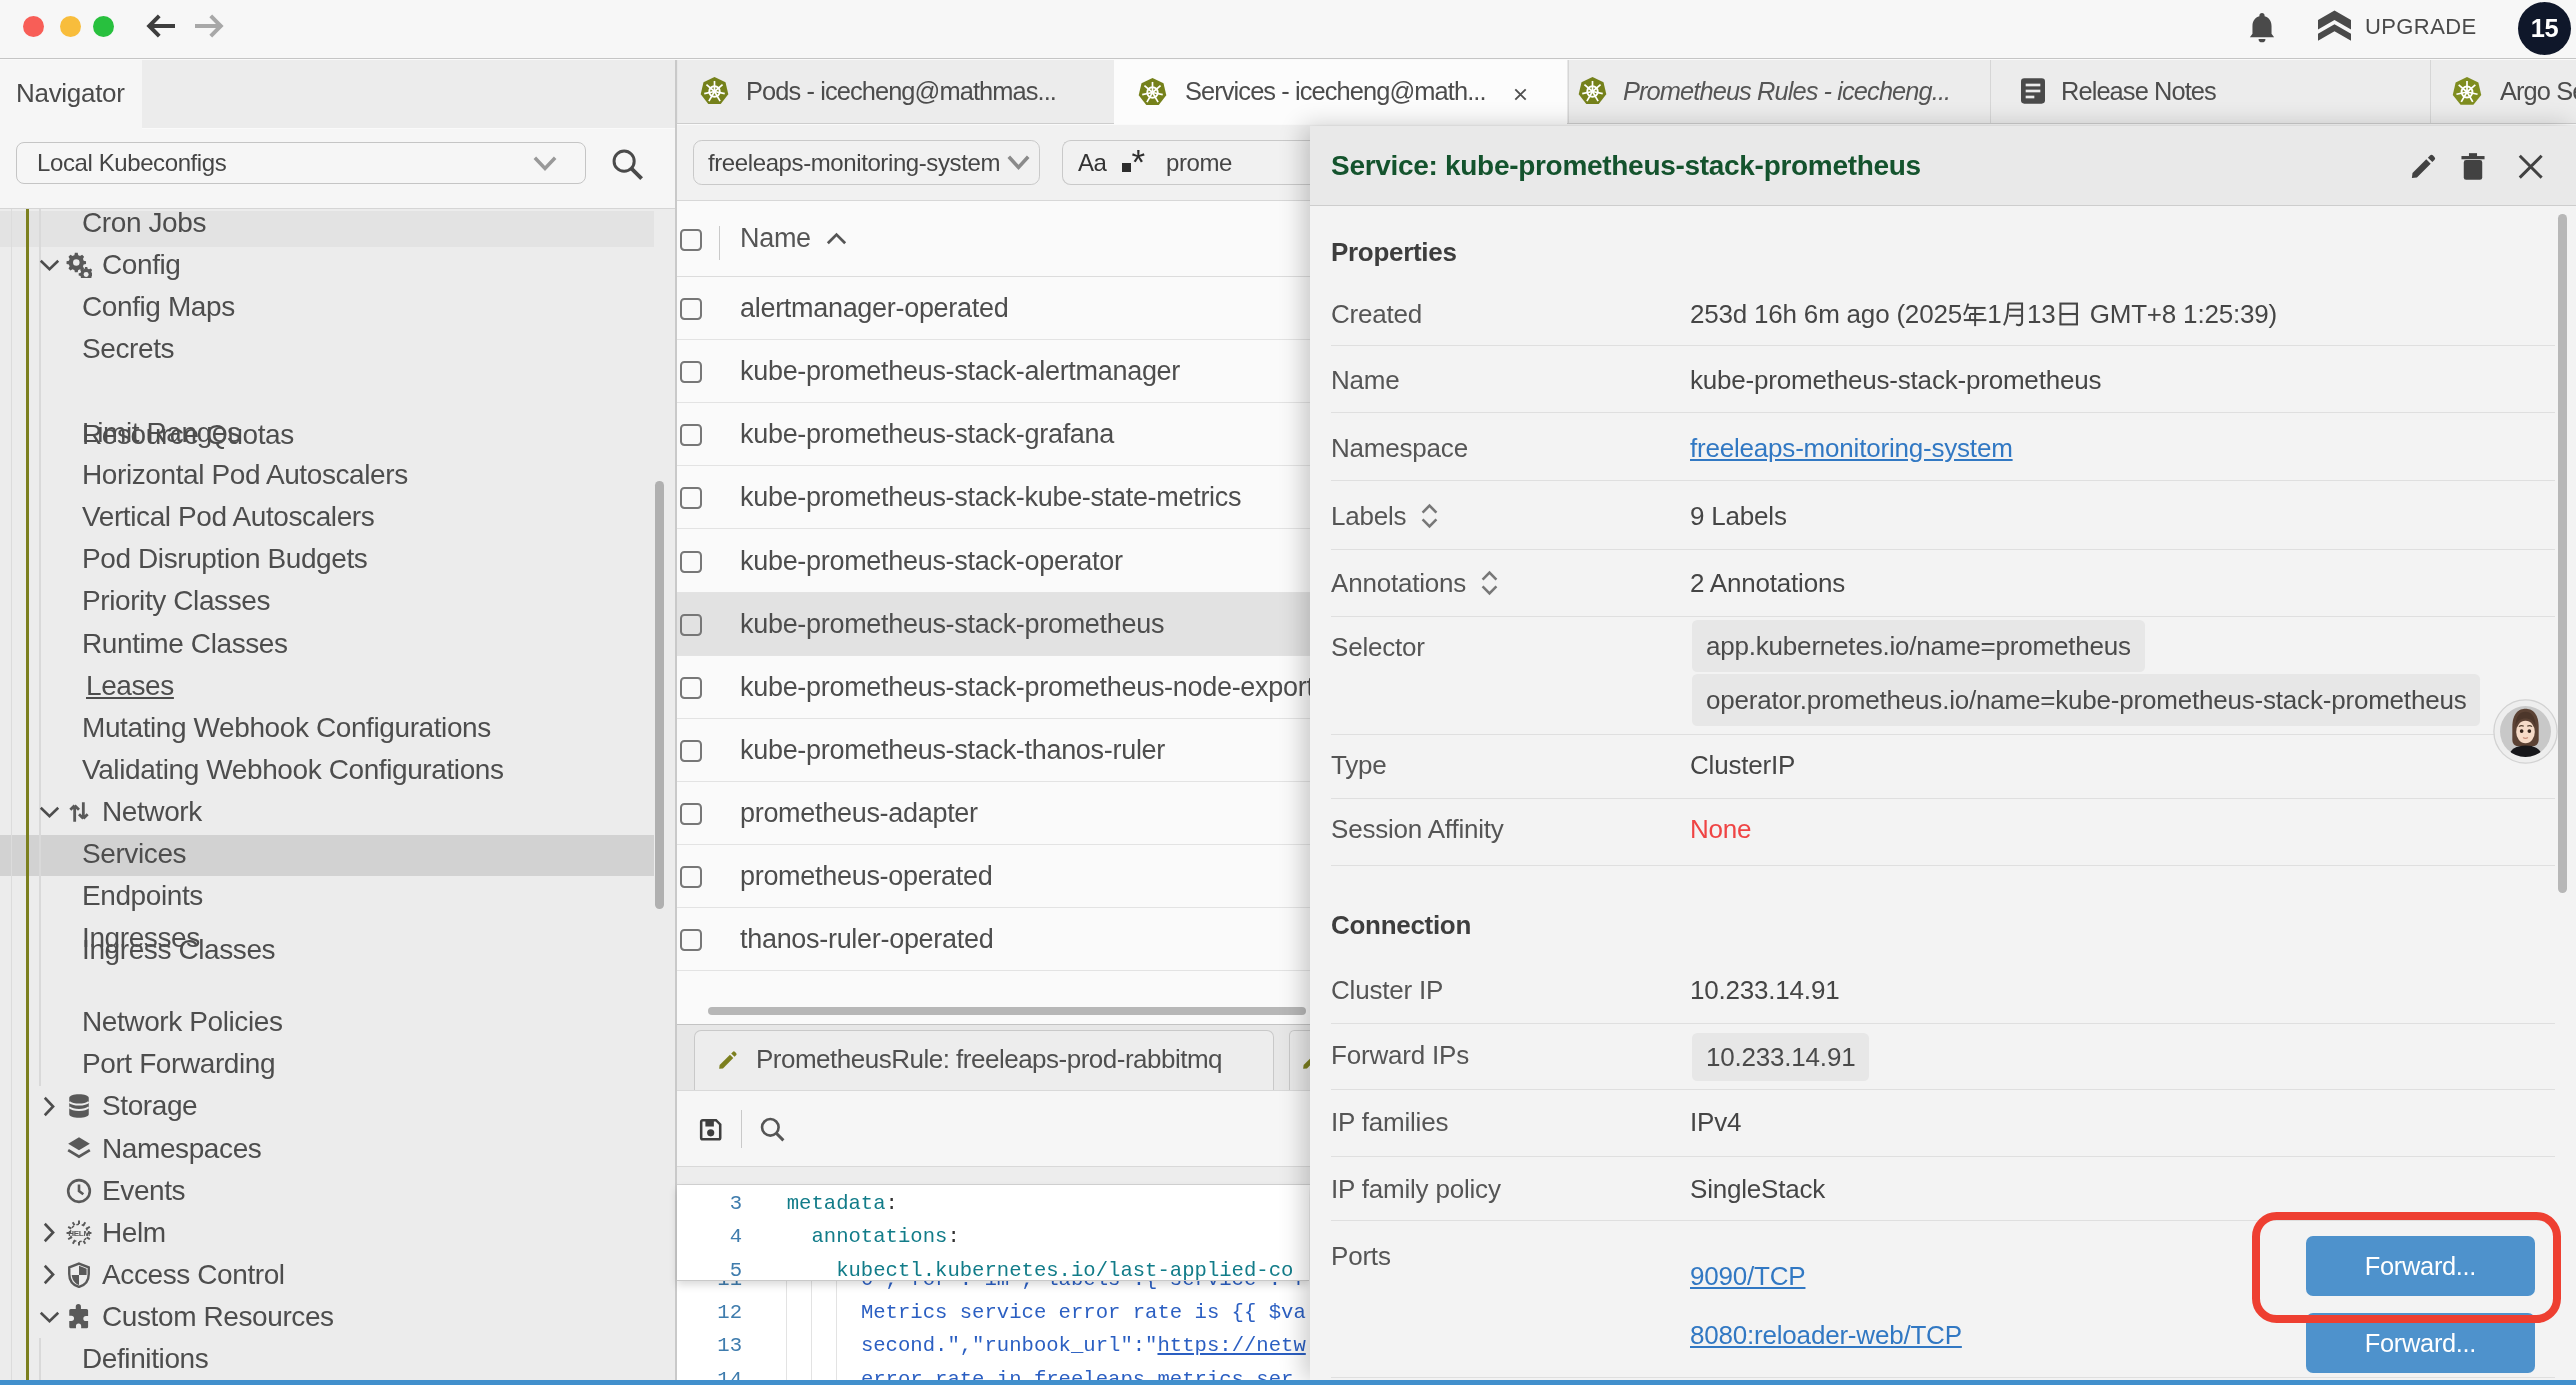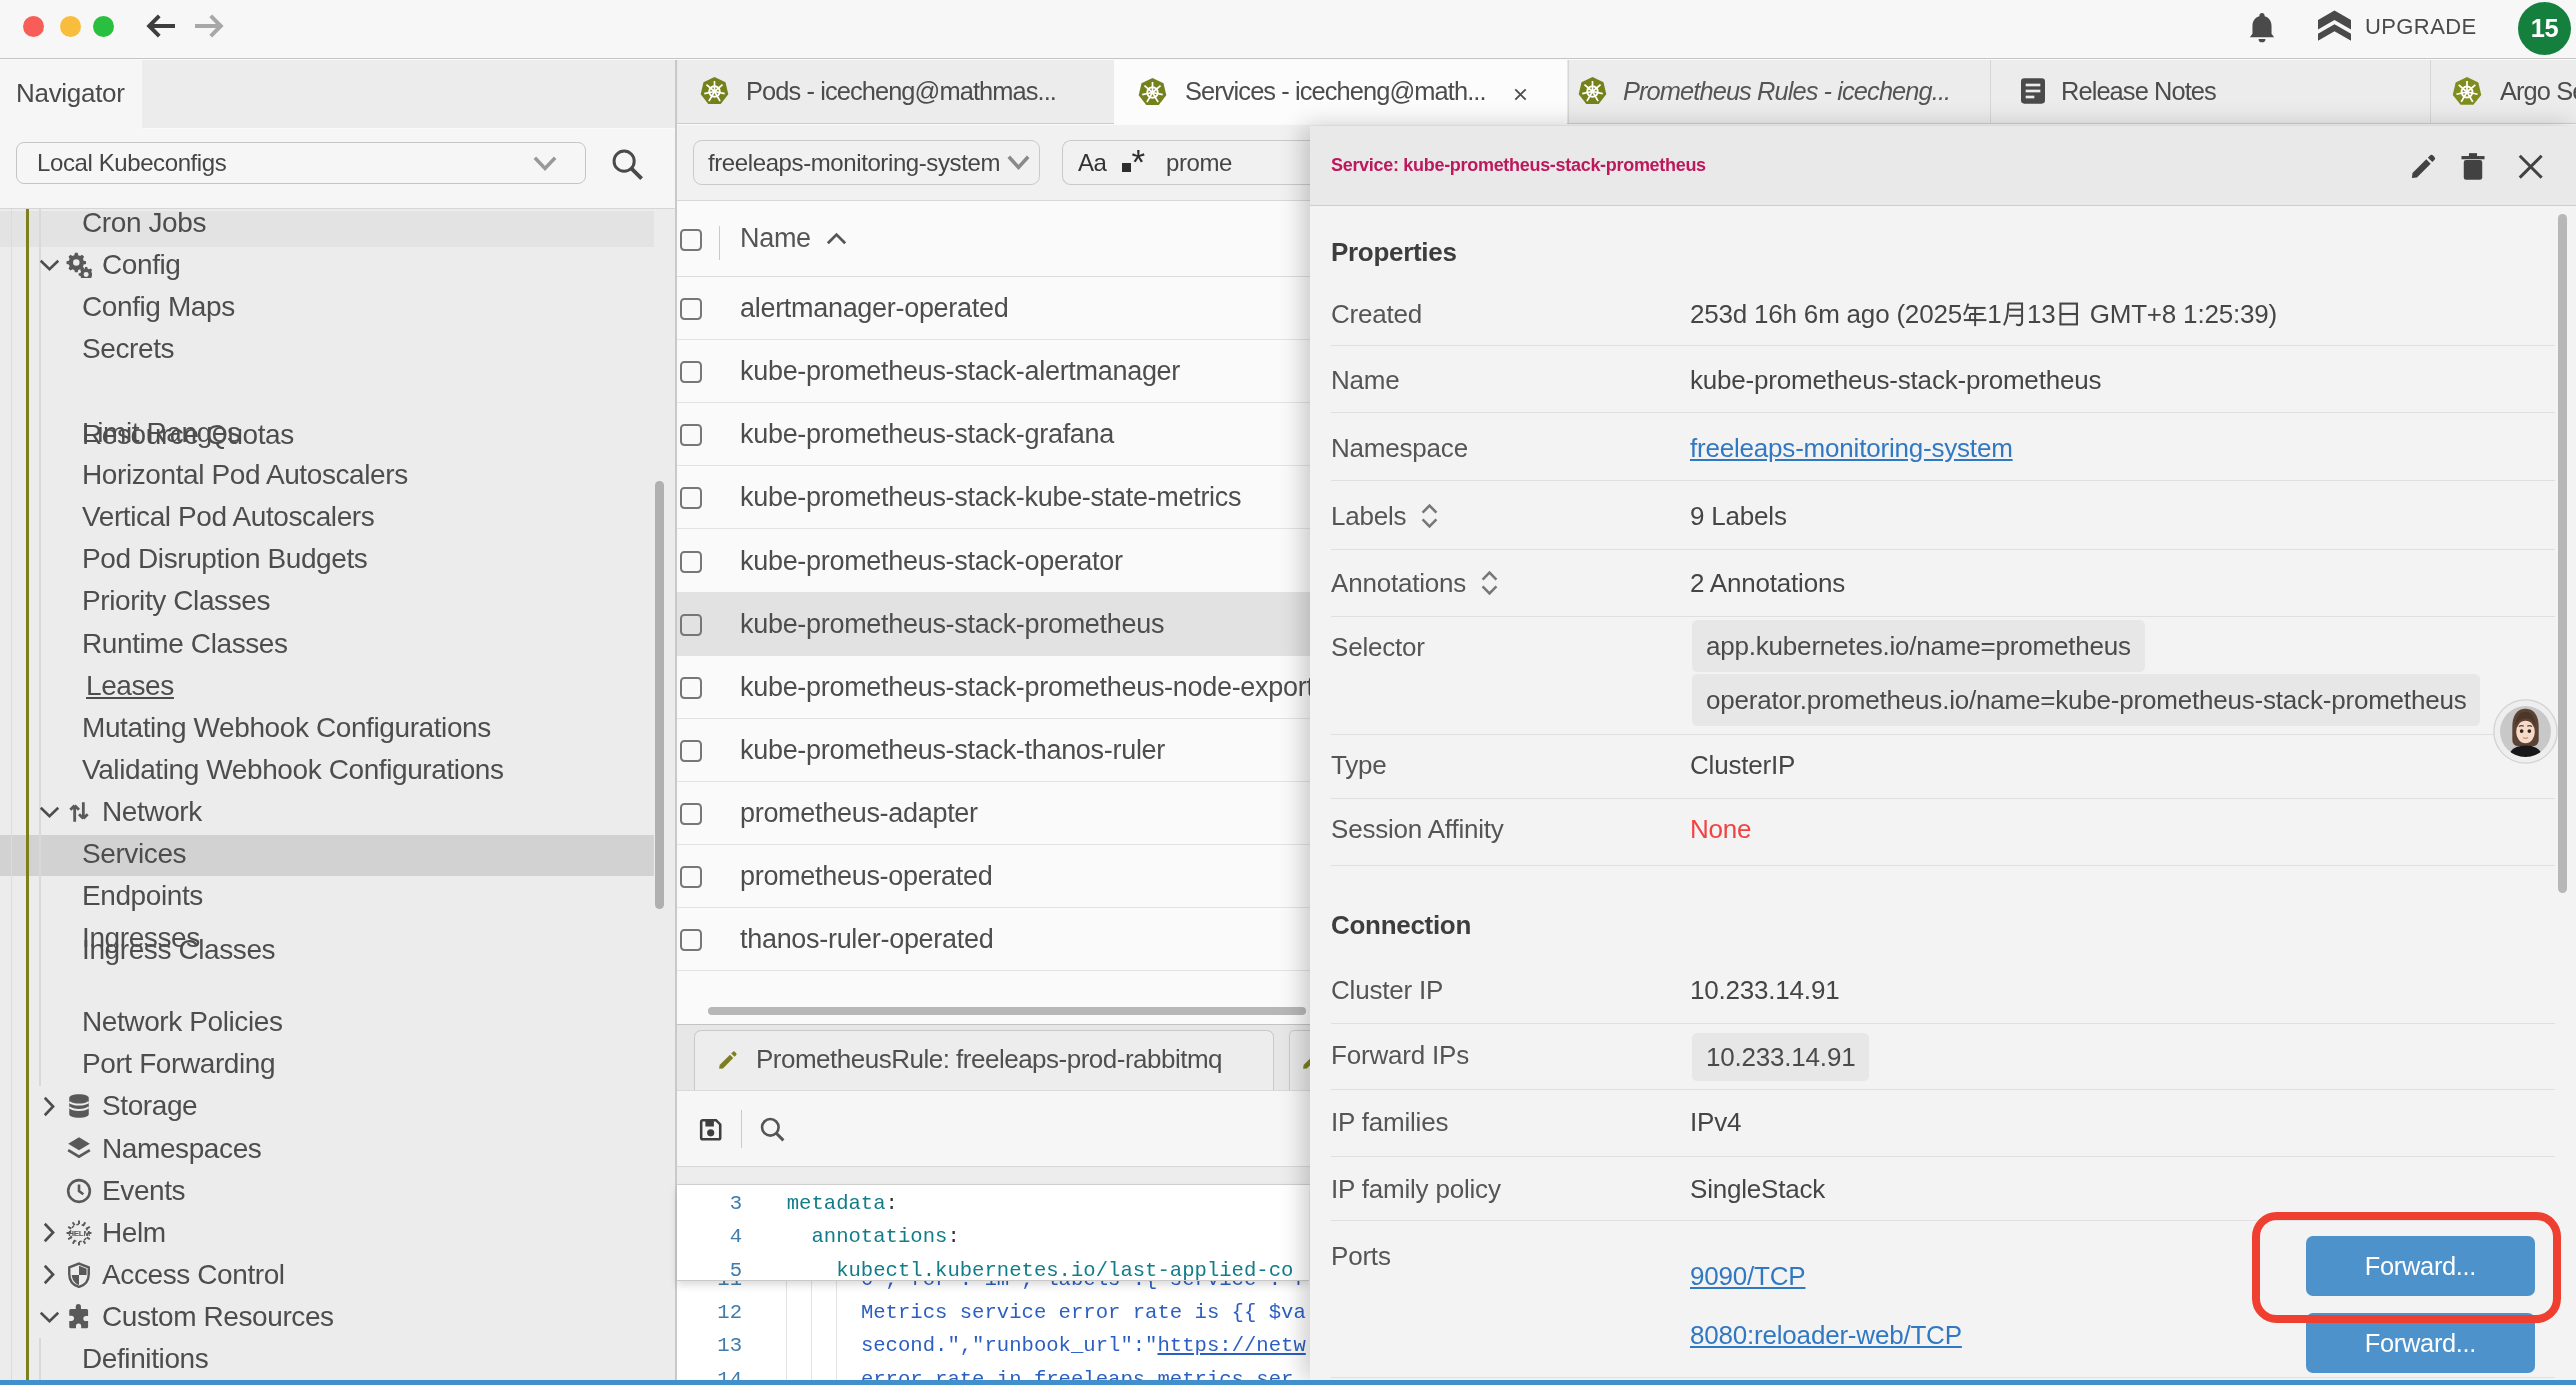--- a/index.html
+++ b/index.html
@@ -28,21 +28,21 @@
 <path d="M15 2 C16.8 2 18 3.3 18 5 L18 6 C23 7.5 26 11.5 26 17 L26 26 L29 30 L1 30 L4 26 L4 17 C4 11.5 7 7.5 12 6 L12 5 C12 3.3 13.2 2 15 2 Z" fill="#4a4a4a"></path>
 <path d="M11 32 A4 4 0 0 0 19 32 Z" fill="#4a4a4a"></path>
     </svg>
 <svg class="abs" style="left:2318px;top:9.6px;" width="33" height="39" viewBox="0 0 38 44">
 <polygon points="19,0 38,11 38,22 19,11 0,22 0,11" fill="#4a4a4a"></polygon>
 <polygon points="19,16 38,27 38,35 19,24 0,35 0,27" fill="#4a4a4a"></polygon>
     </svg>
 <div class="abs vc" style="left:2365px;top:0px;width:114px;height:54px;font-size:22px;color:#4a4a4a;letter-spacing:0.4px;">
       <span>UPGRADE</span>
     </div>
-<div class="abs vc" style="left:2518px;top:1.8px;width:53px;height:53px;border-radius:50%;background:#15803d;color:#fff;font-size:25.4px;font-weight:bold;justify-content:center;">15</div>
+<div class="abs vc" style="left:2518px;top:1.8px;width:53px;height:53px;border-radius:50%;background:#0f172a;color:#fff;font-size:25.4px;font-weight:bold;justify-content:center;">15</div>
 <div class="abs" style="left:0;top:60px;width:676px;height:68px;background:#ececec;"></div>
 <div class="abs" style="left:0;top:60px;width:142px;height:69px;background:#f6f6f6;"></div>
 <div class="abs vc" style="left:16px;top:71px;width:175px;height:44px;font-size:26px;color:#4a4a4a;">Navigator</div>
 <div class="abs" style="left:0;top:129px;width:676px;height:80px;background:#f6f6f6;border-bottom:0.9px solid #d5d5d5;"></div>
 <div class="abs" style="left:16px;top:142px;width:570px;height:42px;border:1.8px solid #c5c5c5;border-radius:8px;"></div>
 <div class="abs vc inp" style="left:37px;top:142px;width:351px;height:42px;">Local Kubeconfigs</div>
 <svg class="abs" style="left:533px;top:156px;" width="24" height="15" viewBox="0 0 27 17">
 <path d="M2 2 L13.5 14 L25 2" stroke="#999" stroke-width="4" fill="none"></path>
     </svg>
 <svg class="abs" style="left:611px;top:148px;" width="35" height="35" viewBox="0 0 40 40">
@@ -321,21 +321,21 @@
 <div class="abs" style="left:836px;top:1280px;width:0.9px;height:100px;background:#e3e3e3;"></div>
 <div class="abs" style="left:677px;top:1185px;width:632px;height:96px;background:#ffffff;border-bottom:0.9px solid #c9c9c9;box-shadow:0 3.5px 8px rgba(0,0,0,0.15);"></div>
 <div class="abs mono" style="left:677px;top:1187px;width:65px;height:33px;line-height:33px;text-align:right;color:#3f7cad;font-size:20.6px;">3</div>
 <div class="abs mono" style="left:762px;top:1187px;height:33px;line-height:33px;font-size:20.6px;width:544px;overflow:hidden;"><span style="color:#333;">  </span><span style="color:#127c89;">metadata</span><span style="color:#333;">:</span></div>
 <div class="abs mono" style="left:677px;top:1220px;width:65px;height:33px;line-height:33px;text-align:right;color:#3f7cad;font-size:20.6px;">4</div>
 <div class="abs mono" style="left:762px;top:1220px;height:33px;line-height:33px;font-size:20.6px;width:544px;overflow:hidden;"><span style="color:#333;">    </span><span style="color:#127c89;">annotations</span><span style="color:#333;">:</span></div>
 <div class="abs mono" style="left:677px;top:1254px;width:65px;height:33px;line-height:33px;text-align:right;color:#3f7cad;font-size:20.6px;">5</div>
 <div class="abs mono" style="left:762px;top:1254px;height:33px;line-height:33px;font-size:20.6px;width:544px;overflow:hidden;"><span style="color:#333;">      </span><span style="color:#127c89;">kubectl.kubernetes.io/last-applied-co</span></div>
 <div class="abs" style="left:1310px;top:126px;width:1266px;height:1254px;background:#f3f3f3;box-shadow:-7px 0 23px rgba(0,0,0,0.2);"></div>
 <div class="abs" style="left:1310px;top:126px;width:1266px;height:80px;background:#e9e9e9;border-bottom:0.9px solid #cdcdcd;"></div>
-<div class="abs vc" style="left:1331px;top:126px;width:877px;height:79px;font-size:18px;letter-spacing:-0.3px;font-weight:bold;color:#be185d;">Service: kube-prometheus-stack-prometheus</div>
+<div class="abs vc" style="left:1331px;top:126px;width:877px;height:79px;font-size:28px;letter-spacing:-0.3px;font-weight:bold;color:#14532d;">Service: kube-prometheus-stack-prometheus</div>
 <svg class="abs" style="left:2409px;top:153px;" width="28" height="28" viewBox="0 0 24 24">
 <path d="M3 17.2 L14.8 5.4 L18.6 9.2 L6.8 21 L2.5 21.5 Z" fill="#424242"></path>
 <path d="M16.2 4 L18 2.2 a1.8 1.8 0 0 1 2.6 0 L21.8 3.4 a1.8 1.8 0 0 1 0 2.6 L20 7.8 Z" fill="#424242"></path>
     </svg>
 <svg class="abs" style="left:2459px;top:152px;" width="28" height="30" viewBox="0 0 24 26">
 <rect x="4" y="7" width="16" height="17" rx="2" fill="#424242"></rect>
 <rect x="2" y="3.5" width="20" height="2.8" fill="#424242"></rect>
 <rect x="8.5" y="1" width="7" height="3.5" fill="#424242"></rect>
     </svg>
 <svg class="abs" style="left:2518px;top:154px;" width="25.4" height="25.4" viewBox="0 0 29 29">

